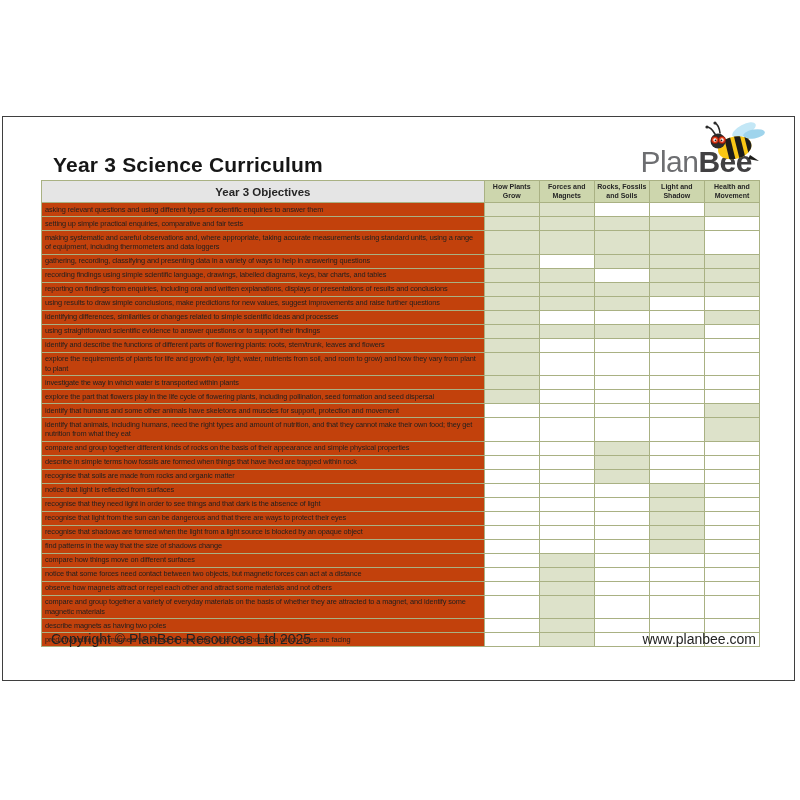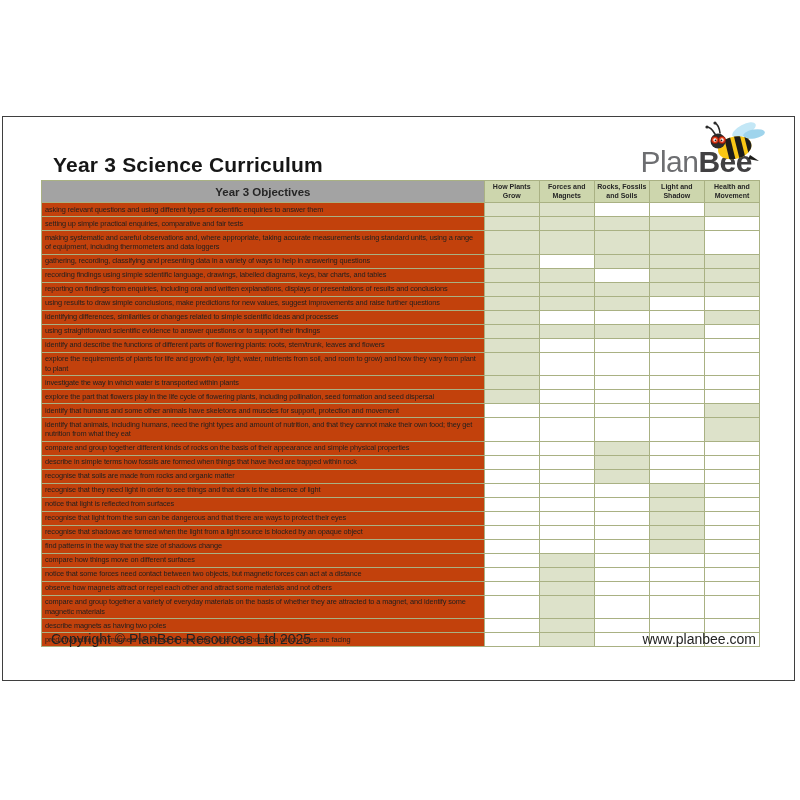--- a/index.html
+++ b/index.html
@@ -5,21 +5,21 @@
   html,body{margin:0;padding:0;}
   body{width:800px;height:800px;background:#ffffff;font-family:"Liberation Sans",sans-serif;position:relative;overflow:hidden;}
   .page{position:absolute;left:2px;top:116px;width:793px;height:565px;border:1.5px solid #3f3f3f;background:#ffffff;box-sizing:border-box;}
   .page-title{position:absolute;left:50px;top:36px;margin:0;font-size:21px;font-weight:bold;color:#161616;letter-spacing:0.2px;}
   .logo{position:absolute;right:42px;top:28px;white-space:nowrap;}
   .logo-plan{font-size:30px;font-weight:400;color:#6d6e71;letter-spacing:-0.5px;}
   .logo-bee{font-size:30px;font-weight:bold;color:#414042;letter-spacing:-0.5px;}
   .bee{position:absolute;top:-26px;right:-14px;}
   .curr-table{position:absolute;left:38px;top:63px;width:719px;border-collapse:collapse;table-layout:fixed;}
   .curr-table th,.curr-table td{border:1px solid #a9b183;box-sizing:border-box;}
-  .obj-head{width:394px;background:#a3a3a3;font-size:11.5px;font-weight:bold;color:#262626;text-align:center;padding:2px 0;}
+  .obj-head{width:394px;background:#e5e5e5;font-size:11.5px;font-weight:bold;color:#262626;text-align:center;padding:2px 0;}
   .topic-head{width:49px;background:#cdd6ad;font-size:7px;font-weight:bold;color:#262626;text-align:center;line-height:8.5px;padding:2px 1px;}
   .obj{background:#c2410c;font-size:7.4px;letter-spacing:-0.12px;line-height:9.5px;color:#1f1f1f;padding:1.5px 3px 2px 3px;}
   .topic-cell{background:#ffffff;}
   .topic-cell.shaded{background:#dde2ca;}
   .footer{position:absolute;left:48px;right:38px;top:514px;display:flex;justify-content:space-between;font-size:14px;color:#222222;}
 </style>
 </head>
 <body>
 
 <div class="page">
@@ -209,29 +209,29 @@
         </tr>
         <tr>
     <td class="obj">recognise that soils are made from rocks and organic matter</td>
   <td class="topic-cell"></td>
           <td class="topic-cell"></td>
           <td class="topic-cell shaded"></td>
           <td class="topic-cell"></td>
           <td class="topic-cell"></td>
         </tr>
         <tr>
+    <td class="obj">notice that light is reflected from surfaces</td>
+  <td class="topic-cell"></td>
+          <td class="topic-cell"></td>
+          <td class="topic-cell"></td>
+          <td class="topic-cell shaded"></td>
+          <td class="topic-cell"></td>
+        </tr>
+        <tr>
     <td class="obj">recognise that they need light in order to see things and that dark is the absence of light</td>
-  <td class="topic-cell"></td>
-          <td class="topic-cell"></td>
-          <td class="topic-cell"></td>
-          <td class="topic-cell shaded"></td>
-          <td class="topic-cell"></td>
-        </tr>
-        <tr>
-    <td class="obj">notice that light is reflected from surfaces</td>
   <td class="topic-cell"></td>
           <td class="topic-cell"></td>
           <td class="topic-cell"></td>
           <td class="topic-cell shaded"></td>
           <td class="topic-cell"></td>
         </tr>
         <tr>
     <td class="obj">recognise that light from the sun can be dangerous and that there are ways to protect their eyes</td>
   <td class="topic-cell"></td>
           <td class="topic-cell"></td>

